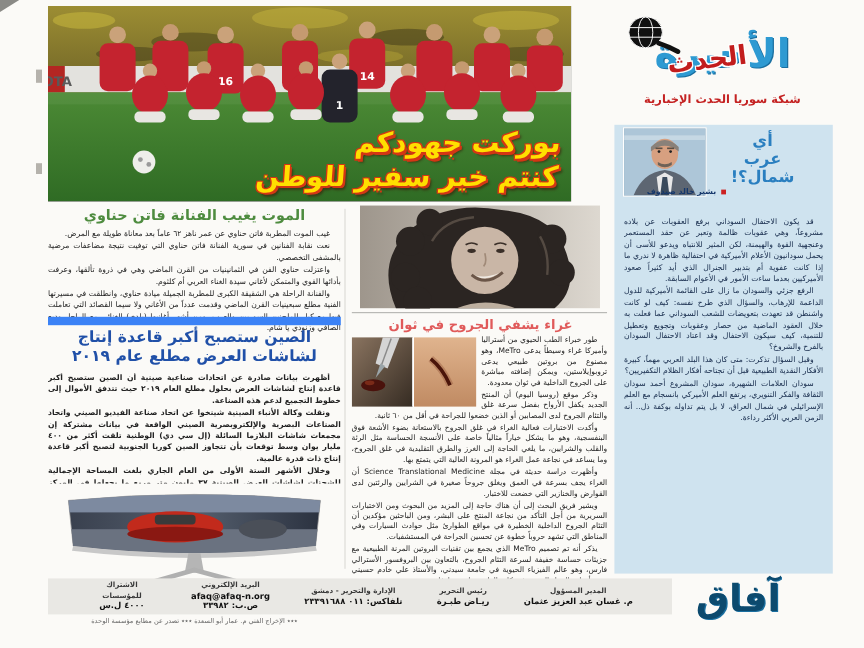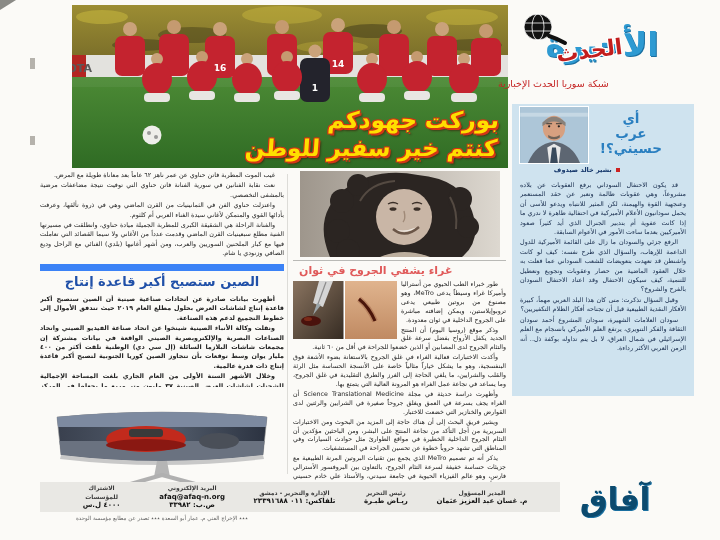--- a/index.html
+++ b/index.html
@@ -1,56 +1,56 @@
 <!DOCTYPE html>
 <html><head>
 <meta charset="utf-8">
 <style>
   * { margin:0; padding:0; box-sizing:border-box; }
   html,body { width:720px; height:540px; }
   body { background:#fbfaf7; font-family:"DejaVu Sans", sans-serif; position:relative; overflow:hidden; direction:rtl; }
 
   
-  .photo-main { position:absolute; left:40px; top:5px; width:436px; height:163px; overflow:hidden; background:#737373;margin-left:32px; }
+  .photo-main { position:absolute; left:40px; top:5px; width:436px; height:163px; overflow:hidden; background:#737373; }
   .photo-headline { position:absolute; right:10px; top:101px; text-align:right; font-weight:bold; color:#ffdf00; transform:skewX(-4deg); }
   .ph1,.ph2 { font-size:23px; line-height:28px; letter-spacing:1px;
     text-shadow:2px 2px 0 #d43614, -1px -1px 0 #d43614, 1px -1px 0 #d43614, -1px 1px 0 #d43614, 3px 3px 2px rgba(60,0,0,.45); }
 
   
   .masthead { position:absolute; left:498px; top:6px; width:208px; height:98px; }
   .mast-title { position:absolute; top:16px; right:0; width:100%; text-align:center; font-size:33px; line-height:46px; font-weight:bold; color:#2e9ad2; text-shadow:1px 1px 0 #1a6fa0; }
   .globe { position:absolute; left:18px; top:6px; width:52px; height:36px; z-index:3; }
   .mast-overlay { position:absolute; top:32px; left:58px; font-size:22px; font-weight:bold; color:#c21d1d; transform:rotate(-7deg); z-index:4;
     text-shadow:1px 1px 0 #fff, -1px -1px 0 #fff, 1px -1px 0 #fff, -1px 1px 0 #fff; }
-  .mast-sub { position:absolute; top:72px; right:0; width:100%; text-align:left; font-size:9.5px; font-weight:normal; color:#c42222; }
-
-  
-  .opinion { position:absolute; left:512px; top:104px; width:182px; height:292px; background:#cfe3ef; }
+  .mast-sub { position:absolute; top:72px; right:0; width:100%; text-align:center; font-size:9.5px; font-weight:bold; color:#c42222; }
+
+  
+  .opinion { position:absolute; left:512px; top:104px; width:182px; height:374px; background:#cfe3ef; }
   .op-portrait { position:absolute; left:7px; top:2px; width:70px; height:58px; border:1px solid #fff; background:#9db8c8; overflow:hidden; }
   .op-title { position:absolute; top:7px; right:32px; text-align:center; color:#2a7fc0; font-weight:bold; font-size:13.5px; line-height:15px; }
-  .op-author { position:absolute; top:62px; left:12px; width:96px; font-size:6.5px; font-weight:bold; color:#15376b; }
+  .op-author { position:absolute; top:52px; left:12px; width:96px; font-size:6.5px; font-weight:bold; color:#15376b; text-align:center; }
   .op-dot { display:inline-block; width:4px; height:4px; background:#c22; margin-left:2px; }
   .op-body { position:absolute; top:77px; right:8px; left:8px; bottom:6px; overflow:hidden; font-size:6.4px; line-height:9.4px; color:#14294a; text-align:justify; }
   .op-body p { margin-bottom:1px; text-indent:8px; }
 
   
   .obituary { position:absolute; left:40px; top:171px; width:244px; height:127px; overflow:hidden; }
   .obit-title { font-size:12px; font-weight:bold; color:#4e8c3f; text-align:center; margin:1px 0 5px; }
   .art-body { font-size:6.4px; line-height:9.4px; color:#222; text-align:justify; }
   .art-body p { text-indent:9px; margin-bottom:1px; }
 
   .china { position:absolute; left:40px; top:264px; width:244px; height:256px; border-top:7px solid #3b82f6; }
   .china-title { font-size:13px; font-weight:bold; color:#2050a8; text-align:center; line-height:16px; margin:3px 0 5px; }
   .china-body { height:92px; overflow:hidden;font-weight:bold; }
   .monitor { position:absolute; left:11px; top:136px; width:222px; height:80px; }
 
   
   .glue { position:absolute; left:293px; top:171px; width:213px; height:331px; overflow:hidden; }
   .woman { width:200px; height:86px; margin:0 auto; display:block; }
-  .glue-title { border-top:1px solid #b9b9b6; margin-top:3px; padding:3px 4px 2px 6px; font-size:11px; font-weight:bold; color:#e05a5a; text-align:left; }
+  .glue-title { border-top:1px solid #b9b9b6; margin-top:3px; padding:3px 4px 2px 6px; font-size:11px; font-weight:bold; color:#e05a5a; text-align:center; }
   .glue-body { margin-top:1px; font-size:6.3px; line-height:8.9px; color:#222; text-align:justify; }
   .glue-body p { text-indent:8px; margin-bottom:1px; }
   .wound-float { float:left; width:104px; height:58px; margin:1px 4px 2px 0; }
 
   
   .afaq { position:absolute; left:562px; top:480px; width:106px; height:40px; font-size:31px; font-weight:bold; color:#0c4a6e; text-align:center; line-height:38px; text-shadow:1px 1px 0 #1a6fa0; }
   .footer-band { position:absolute; left:40px; top:482px; width:520px; height:30px; background:#e9e8e4; display:flex; align-items:center; justify-content:space-evenly; padding:2px 4px; }
   .fcol { text-align:center; line-height:8.5px; }
   .flabel { font-size:6px; color:#3a3a3a; font-weight:bold; }
   .fvalue { font-size:7px; color:#111; font-weight:bold; }
@@ -219,48 +219,50 @@
         <circle cx="30" cy="20" r="1.2" fill="#222"></circle>
           <circle cx="40" cy="20" r="1.2" fill="#222"></circle>
         <rect x="27" y="16.5" width="6" height="1.4" fill="#5a4f45"></rect>
           <rect x="37" y="16.5" width="6" height="1.4" fill="#5a4f45"></rect>
         <path d="M29,29 Q35,33 41,29 L41,31.5 Q35,35.5 29,31.5 Z" fill="#6e6258"></path>
       </svg>
     </div>
     <div class="op-title">
       <div>أي</div>
       <div>عرب</div>
-      <div>حسيني؟!</div>
+      <div>شمال؟!</div>
     </div>
     <div class="op-author">
       <span class="op-dot"></span>
       <span>بشير خالد صيدوف</span>
     </div>
     <div class="op-body">
       <p>قد يكون الاحتفال السوداني برفع العقوبات عن بلاده مشروعاً، وهي عقوبات ظالمة وتعبر عن حقد المستعمر وعنجهية القوة والهيمنة، لكن المثير للانتباه ويدعو للأسى أن يحمل سودانيون الأعلام الأميركية في احتفالية ظاهرة لا ندري ما إذا كانت عفوية أم بتدبير الجنرال الذي أيد كثيراً صعود الأميركيين بعدما ساءت الأمور في الأعوام السابقة.</p>
       <p>الرفع جزئي والسودان ما زال على القائمة الأميركية للدول الداعمة للإرهاب، والسؤال الذي طرح نفسه: كيف لو كانت واشنطن قد تعهدت بتعويضات للشعب السوداني عما فعلت به خلال العقود الماضية من حصار وعقوبات وتجويع وتعطيل للتنمية، كيف سيكون الاحتفال وقد اعتاد الاحتفال السودان بالفرح والشروخ؟</p>
       <p>وقبل السؤال تذكرت: متى كان هذا البلد العربي مهماً، كبيرة الأفكار النقدية الطبيعية قبل أن تجتاحه أفكار الظلام التكفيريين؟</p>
       <p>سودان العلامات الشهيرة، سودان المشروع أحمد سودان الثقافة والفكر التنويري، يرتفع العلم الأميركي بانسجام مع العلم الإسرائيلي في شمال العراق، لا بل يتم تداوله بوكفة ذل.. أنه الزمن العربي الأكثر رداءة.</p>
     </div>
   </div>
 
   <div class="obituary">
+    <h2 class="obit-title">الموت يغيب الفنانة فاتن حناوي</h2>
     <div class="art-body">
       <p>غيب الموت المطربة فاتن حناوي عن عمر ناهز ٦٢ عاماً بعد معاناة طويلة مع المرض.</p>
       <p>نعت نقابة الفنانين في سورية الفنانة فاتن حناوي التي توفيت نتيجة مضاعفات مرضية بالمشفى التخصصي.</p>
       <p>واعتزلت حناوي الفن في الثمانينيات من القرن الماضي وهي في ذروة تألقها، وعرفت بأدائها القوي والمتمكن لأغاني سيدة الغناء العربي أم كلثوم.</p>
       <p>والفنانة الراحلة هي الشقيقة الكبرى للمطربة الجميلة ميادة حناوي، وانطلقت في مسيرتها الفنية مطلع سبعينيات القرن الماضي وقدمت عدداً من الأغاني ولا سيما القصائد التي تعاملت فيها مع كبار الملحنين السوريين والعرب، ومن أشهر أغانيها (بلدي) الغنائي مع الراحل وديع الصافي وزنودي يا شام.</p>
     </div>
   </div>
 
   <div class="vline"></div>
 
   <div class="china">
     <h2 class="china-title">
       <div>الصين ستصبح أكبر قاعدة إنتاج</div>
+      <div>لشاشات العرض مطلع عام ٢٠١٩</div>
     </h2>
     <div class="art-body china-body">
       <p>أظهرت بيانات صادرة عن اتحادات صناعية صينية أن الصين ستصبح أكبر قاعدة إنتاج لشاشات العرض بحلول مطلع العام ٢٠١٩ حيث تتدفق الأموال إلى خطوط التجميع لدعم هذه الصناعة.</p>
       <p>ونقلت وكالة الأنباء الصينية شينخوا عن اتحاد صناعة الفيديو الصيني واتحاد الصناعات البصرية والإلكتروبصرية الصيني الواقعة في بيانات مشتركة إن مجمعات شاشات البلازما السائلة (إل سي دي) الوطنية تلقت أكثر من ٤٠٠ مليار يوان وسط توقعات بأن تتجاوز الصين كوريا الجنوبية لتصبح أكبر قاعدة إنتاج ذات قدرة عالمية.</p>
       <p>وخلال الأشهر الستة الأولى من العام الجاري بلغت المساحة الإجمالية للشحنات لشاشات العرض الصينية ٣٧ مليون متر مربع ما يجعلها في المركز الثالث عالمياً خلف كوريا الجنوبية التي تحتل المركز الثاني.</p>
 
     </div>
     <div class="monitor">
       <svg viewBox="0 0 222 80" width="222" height="80">
         <defs>

